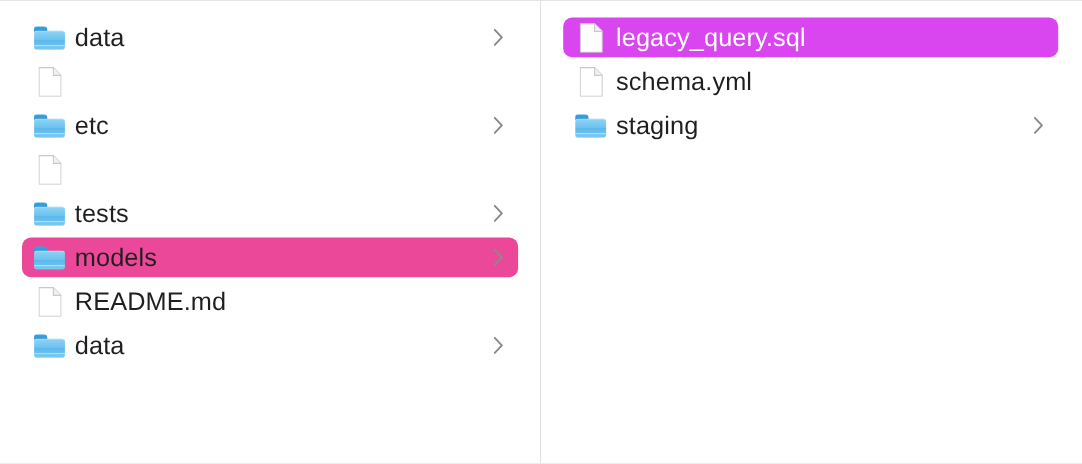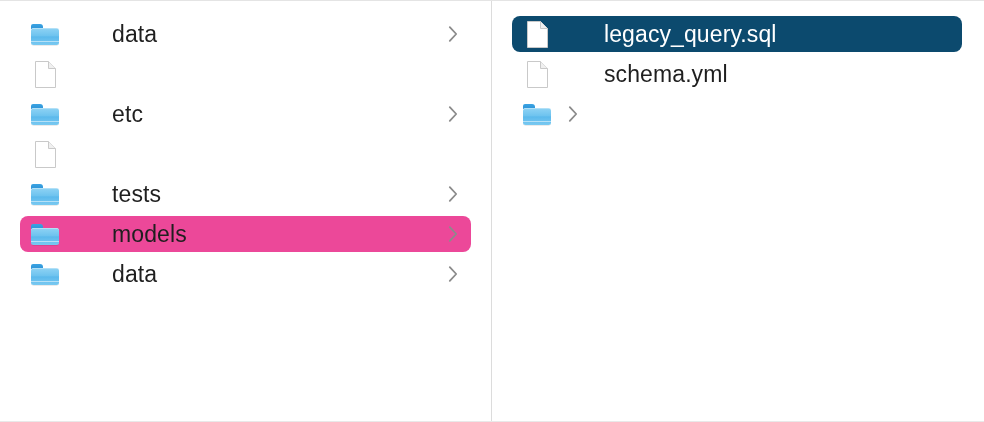--- a/index.html
+++ b/index.html
@@ -52,21 +52,21 @@
     box-sizing: border-box;
     padding-left: 10px;
     padding-right: 12px;
   }
   .column.right .row {
     margin-left: 20px;
     margin-right: 21px;
   }
 
   .row.selected-gray { background: #ec4899; }
-  .row.selected-blue { background: #0c4a6e; justify-content: flex-end; }
+  .row.selected-blue { background: #d946ef; justify-content: flex-end; }
 
   
   .icon {
     position: relative;
     width: 30px;
     height: 26px;
     flex: 0 0 30px;
     margin-right: 8px;
   }
   .folder-ico {
@@ -117,21 +117,20 @@
   
   .label {
     font-size: 23px;
     line-height: 26px;
     color: #1f1f1f;
     letter-spacing: 0.1px;
     white-space: nowrap;
     flex: 1 1 auto;
     overflow: hidden;
     text-overflow: ellipsis;
-    margin-left: 44px;
   }
   .row.selected-blue .label { color: #ffffff; }
 
   
   .chevron {
     flex: 0 0 auto;
     width: 11px;
     height: 18px;
     margin-left: 8px;
     opacity: 1;
@@ -227,20 +226,36 @@
           </span>
     <span class="label">models</span>
     <span class="chevron">
       <svg viewBox="0 0 11 18" width="11" height="18" aria-hidden="true">
         <path d="M1.8 2.2 L8.2 9 L1.8 15.8" fill="none" stroke="#8b8b8b" stroke-width="1.8" stroke-linecap="round" stroke-linejoin="round"></path>
       </svg>
     </span>
   </div>
         <div class="row">
     <span class="icon">
+            <span class="file-ico">
+              <svg viewBox="0 0 21 27" width="21" height="27" aria-hidden="true">
+                <path d="M0.5 0.5 H13.5 L20.5 7.5 V26.5 H0.5 Z" fill="#ffffff" stroke="#c9c9c9" stroke-width="1"></path>
+                <path d="M13.5 0.5 V7.5 H20.5" fill="#f0f0f0" stroke="#c9c9c9" stroke-width="1"></path>
+              </svg>
+            </span>
+          </span>
+    <span class="label">README.md</span>
+    <span class="chevron hidden">
+      <svg viewBox="0 0 11 18" width="11" height="18" aria-hidden="true">
+        <path d="M1.8 2.2 L8.2 9 L1.8 15.8" fill="none" stroke="#8b8b8b" stroke-width="1.8" stroke-linecap="round" stroke-linejoin="round"></path>
+      </svg>
+    </span>
+  </div>
+        <div class="row">
+    <span class="icon">
             <span class="folder-ico">
               <span class="tab"></span>
               <span class="body"></span>
             </span>
           </span>
     <span class="label">data</span>
     <span class="chevron">
       <svg viewBox="0 0 11 18" width="11" height="18" aria-hidden="true">
         <path d="M1.8 2.2 L8.2 9 L1.8 15.8" fill="none" stroke="#8b8b8b" stroke-width="1.8" stroke-linecap="round" stroke-linejoin="round"></path>
       </svg>
@@ -283,20 +298,21 @@
       </svg>
     </span>
   </div>
         <div class="row">
     <span class="icon">
             <span class="folder-ico">
               <span class="tab"></span>
               <span class="body"></span>
             </span>
           </span>
+    <span class="label">staging</span>
     <span class="chevron">
       <svg viewBox="0 0 11 18" width="11" height="18" aria-hidden="true">
         <path d="M1.8 2.2 L8.2 9 L1.8 15.8" fill="none" stroke="#8b8b8b" stroke-width="1.8" stroke-linecap="round" stroke-linejoin="round"></path>
       </svg>
     </span>
   </div>
       </div>
   </div>
 
 </div>

